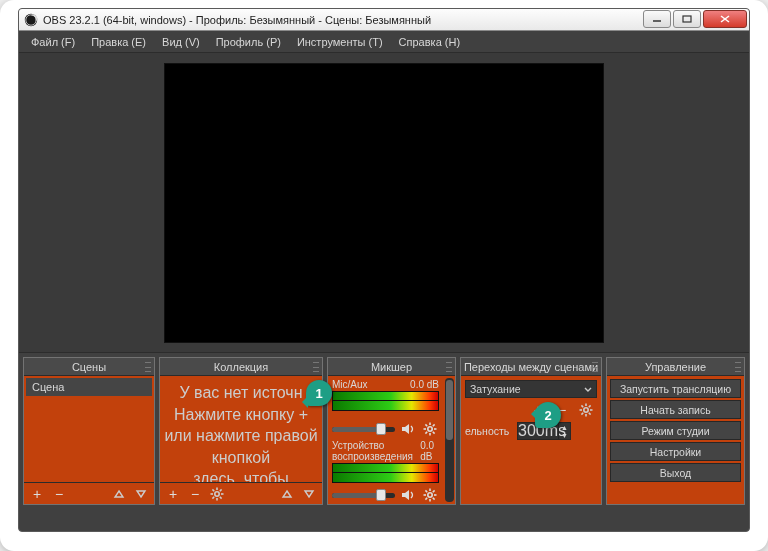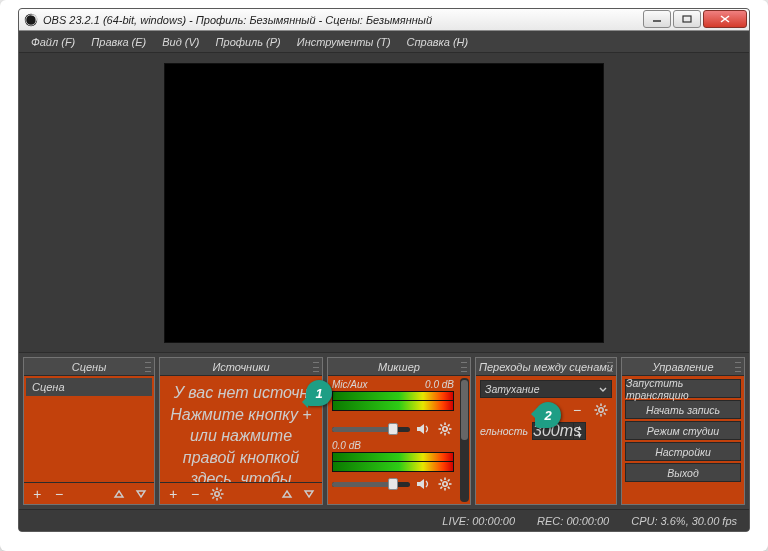--- a/index.html
+++ b/index.html
@@ -1,17 +1,17 @@
 <!DOCTYPE html>
 <html><head>
 <meta charset="utf-8">
 <style>
   * { box-sizing: border-box; margin: 0; padding: 0; }
   body { background: #f0f0f0; font-family: "Segoe UI", Tahoma, sans-serif; font-size: 11px; color: #d8d8d8; }
-  .frame { width: 768px; height: 551px; background: #fff; border-radius: 6px; box-shadow: 0 2px 10px rgba(0,0,0,.25); position: relative; overflow: hidden; padding: 6px; font-style: italic; }
+  .frame { width: 768px; height: 551px; background: #fff; border-radius: 14px; box-shadow: 0 2px 10px rgba(0,0,0,.25); position: relative; overflow: hidden; padding: 6px; }
   .win { width: 732px; height: 524px; margin: 2px auto; border: 1px solid #5a5a5a; background: #404040; border-radius: 4px; overflow: hidden; position: relative; }
   
   .titlebar { height: 22px; background: linear-gradient(#fdfdfd,#e9e9e9); display: flex; align-items: center; color: #222; border-bottom: 1px solid #8a8a8a; }
   .titlebar .appicon { width: 14px; height: 14px; margin: 0 5px; }
   .titlebar .appicon svg { display:block; }
   .titlebar .title { flex: 1; font-size: 11px; }
   .winbtns { display: flex; height: 100%; }
   .winbtn { width: 28px; height: 18px; margin-top:1px; border:1px solid #888; border-radius:3px; margin-right:2px; display:flex; align-items:center; justify-content:center; background: linear-gradient(#fafafa,#dcdcdc); }
   .winbtn.close { background: linear-gradient(#f08080,#d43a2a); color:#fff; border-color:#863028; width: 44px; }
   .winbtn svg { display:block; }
@@ -58,21 +58,21 @@
   
   .d-trans { width:142px; }
   .trans-select { height:18px; border:1px solid #272727; background:#353535; display:flex; align-items:center; padding:0 4px; justify-content:space-between; font-size:10.5px; margin:2px 2px 4px; }
   .trans-row { display:flex; align-items:center; gap:2px; padding:0 2px; }
   .spin { display:flex; align-items:center; border:1px solid #272727; background:#333; height:18px; }
   .spin .val { width:40px; text-align:left; font-size:16px; }
   .spin .arrows { width:12px; display:flex; flex-direction:column; }
   .spin .arrows span { height:8px; display:flex; align-items:center; justify-content:center; font-size:7px; border-left:1px solid #272727; cursor:pointer; }
   .trans-label { font-size:10.5px; width:50px; overflow:hidden; }
   
-  .d-controls { width:124px; }
+  .d-controls { width:139px; }
   .cbtn { height:19px; margin:2px 3px; border:1px solid #272727; background:#444; display:flex; align-items:center; justify-content:center; font-size:10.5px; cursor:pointer; }
   
   .statusbar { position:absolute; left:0; right:0; bottom:0; height:22px; background:#3a3a3a; border-top:1px solid #2a2a2a; display:flex; align-items:center; justify-content:flex-end; gap:22px; padding:0 12px; font-size:11px; color:#ccc; }
   
   .callout { position:absolute; width:26px; height:26px; border-radius:50% 50% 50% 4px; background:#1e9e85; color:#fff; display:flex; align-items:center; justify-content:center; font-weight:bold; font-size:13px; box-shadow: 1px 1px 3px rgba(0,0,0,.5); transform: rotate(0deg); z-index:50; }
   .callout::before { content:""; position:absolute; left:-10px; bottom:-2px; border:6px solid transparent; border-right-color:#1e9e85; }
   .callout.n2::before { left:-10px; bottom:8px; }
 </style>
 </head>
 <body>
@@ -148,21 +148,21 @@
           <span class="tbtn">
               <svg width="12" height="10">
                 <path d="M6 8 L10 2 L2 2 Z" fill="none" stroke="#ccc" stroke-width="1.4"></path>
               </svg>
             </span>
         </div>
       </div>
 
       <div class="dock d-sources">
         <div class="dock-title">
-            <span>Источники</span>
+            <span>Коллекция</span>
             <span class="dock-grip">
               <span></span>
               <span></span>
               <span></span>
             </span>
           </div>
         <div class="dock-body">
           <div class="sources-empty">
             <div>У вас нет источн</div>
             <div>Нажмите кнопку +</div>
@@ -281,20 +281,21 @@
                         <line x1="11.6" y1="2.4" x2="9.8" y2="4.2"></line>
                         <line x1="4.2" y1="9.8" x2="2.4" y2="11.6"></line>
                       </g>
                     </svg>
                   </span>
               </div>
             </div>
 
             <div class="mixer-ch">
               <div class="mixer-head">
+                  <span>Устройство воспроизведения</span>
                   <span>0.0 dB</span>
                 </div>
               <div class="meter-wrap" style="margin-bottom:2px">
                 <div class="meter">
                     <div class="grad"></div>
                   </div>
                 <div class="meter" style="margin-top:0;border-top:none">
                     <div class="grad"></div>
                   </div>
               </div>
@@ -393,23 +394,18 @@
         <div class="dock-body" style="padding:1px 0;">
           <div class="cbtn">Запустить трансляцию</div>
           <div class="cbtn">Начать запись</div>
           <div class="cbtn">Режим студии</div>
           <div class="cbtn">Настройки</div>
           <div class="cbtn">Выход</div>
         </div>
       </div>
     </div>
 
-    <div class="statusbar">
-      <span>LIVE: 00:00:00</span>
-      <span>REC: 00:00:00</span>
-      <span>CPU: 3.6%, 30.00 fps</span>
-    </div>
 
     <div class="callout" style="left:287px; top:371px;">1</div>
     <div class="callout n2" style="left:516px; top:393px;">2</div>
 
   </div>
 </div>
 
 </body></html>

